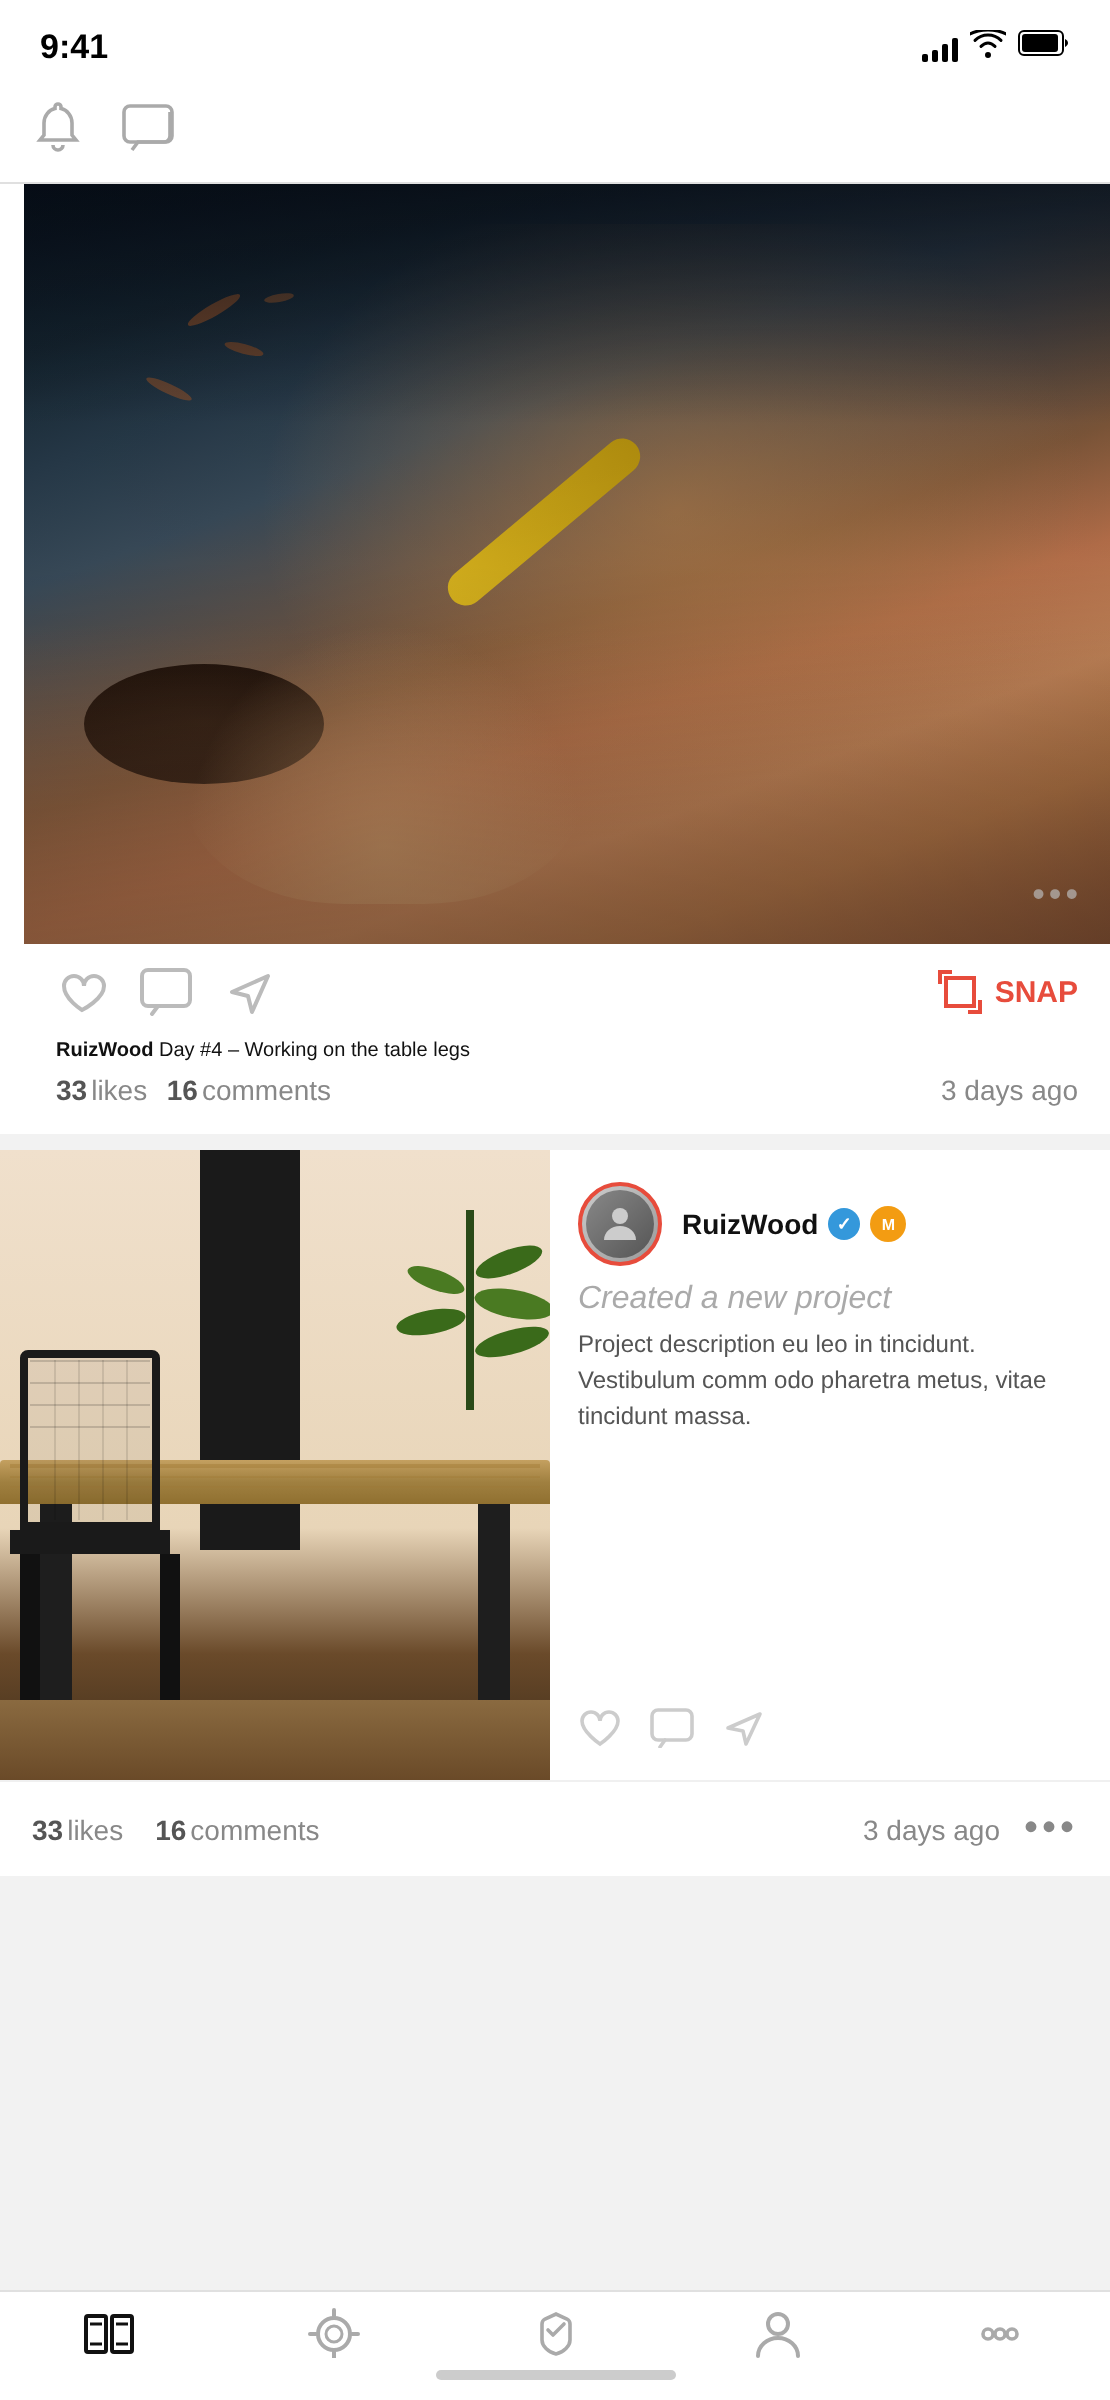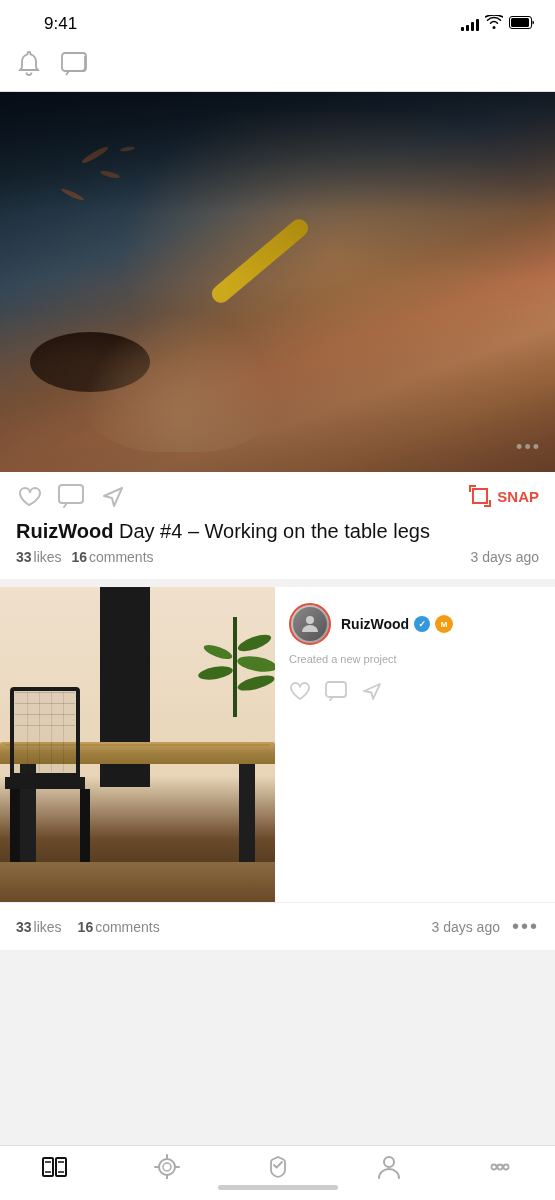--- a/index.html
+++ b/index.html
@@ -16,23 +16,22 @@
     .status-bar {
       background: #fff;
       display: flex;
       justify-content: space-between;
       align-items: center;
       padding: 8px 20px 4px 20px;
       height: 44px;
     }
     .status-time {
       font-size: 17px;
-      font-weight: 400;
+      font-weight: 700;
       color: #000;
-      margin-left: 24px;
     }
     .status-icons {
       display: flex;
       align-items: center;
       gap: 6px;
     }
     .signal-bars {
       display: flex;
       align-items: flex-end;
       gap: 2px;
@@ -80,20 +79,21 @@
     }
     .header-icon-btn {
       color: #aaa;
       cursor: pointer;
     }
 
     
     .post-card {
       background: #fff;
       margin-bottom: 8px;
+      padding-left: 12px;
     }
 
     .post-image-full {
       width: 100%;
       height: 380px;
       background: linear-gradient(135deg, #1a2a3a 0%, #2c4a5a 30%, #3d5a6a 50%, #8b5e4a 70%, #c47a5a 85%, #d4956a 100%);
       position: relative;
       overflow: hidden;
     }
     .post-image-full::before {
@@ -132,21 +132,21 @@
       color: #e74c3c;
       font-weight: 700;
       font-size: 15px;
       cursor: pointer;
     }
 
     .post-meta {
       padding: 0 16px 14px 16px;
     }
     .post-title {
-      font-size: 20px;
+      font-size: 10px;
       color: #111;
       margin-bottom: 6px;
     }
     .post-title .username { font-weight: 700; }
     .post-stats {
       display: flex;
       align-items: center;
       color: #888;
       font-size: 14px;
     }
@@ -240,23 +240,24 @@
       border-radius: 50%;
       background: #f39c12;
       display: flex;
       align-items: center;
       justify-content: center;
       color: #fff;
       font-size: 8px;
       font-weight: 700;
     }
     .post-subtitle {
-      font-size: 11px;
+      font-size: 16px;
       color: #aaa;
       margin-bottom: 4px;
+      font-style: italic;
     }
     .project-title {
       font-size: 15px;
       font-weight: 700;
       color: #e74c3c;
       margin-bottom: 8px;
       line-height: 1.3;
     }
     .project-desc {
       font-size: 12px;
@@ -514,20 +515,21 @@
             <div class="verified-icon">
               <span>✓</span>
             </div>
             <div class="maker-badge">
               <span>M</span>
             </div>
           </div>
         </div>
       </div>
       <div class="post-subtitle">Created a new project</div>
+      <div class="project-desc">Project description eu leo in tincidunt. Vestibulum comm odo pharetra metus, vitae tincidunt massa.</div>
       <div class="post-mini-actions">
         <span class="mini-action">
           <svg width="22" height="20" viewBox="0 0 22 20" fill="none">
             <path d="M11 18S2 12 2 6.5a4.5 4.5 0 019-0 4.5 4.5 0 019 0C20 12 11 18 11 18z" stroke="#ccc" stroke-width="1.8" fill="none"></path>
           </svg>
         </span>
         <span class="mini-action">
           <svg width="22" height="20" viewBox="0 0 22 20" fill="none">
             <rect x="1" y="1" width="20" height="15" rx="3" stroke="#ccc" stroke-width="1.8" fill="none"></rect>
             <path d="M5 19.5l2.5-3.5" stroke="#ccc" stroke-width="1.8" fill="none" stroke-linecap="round"></path>

